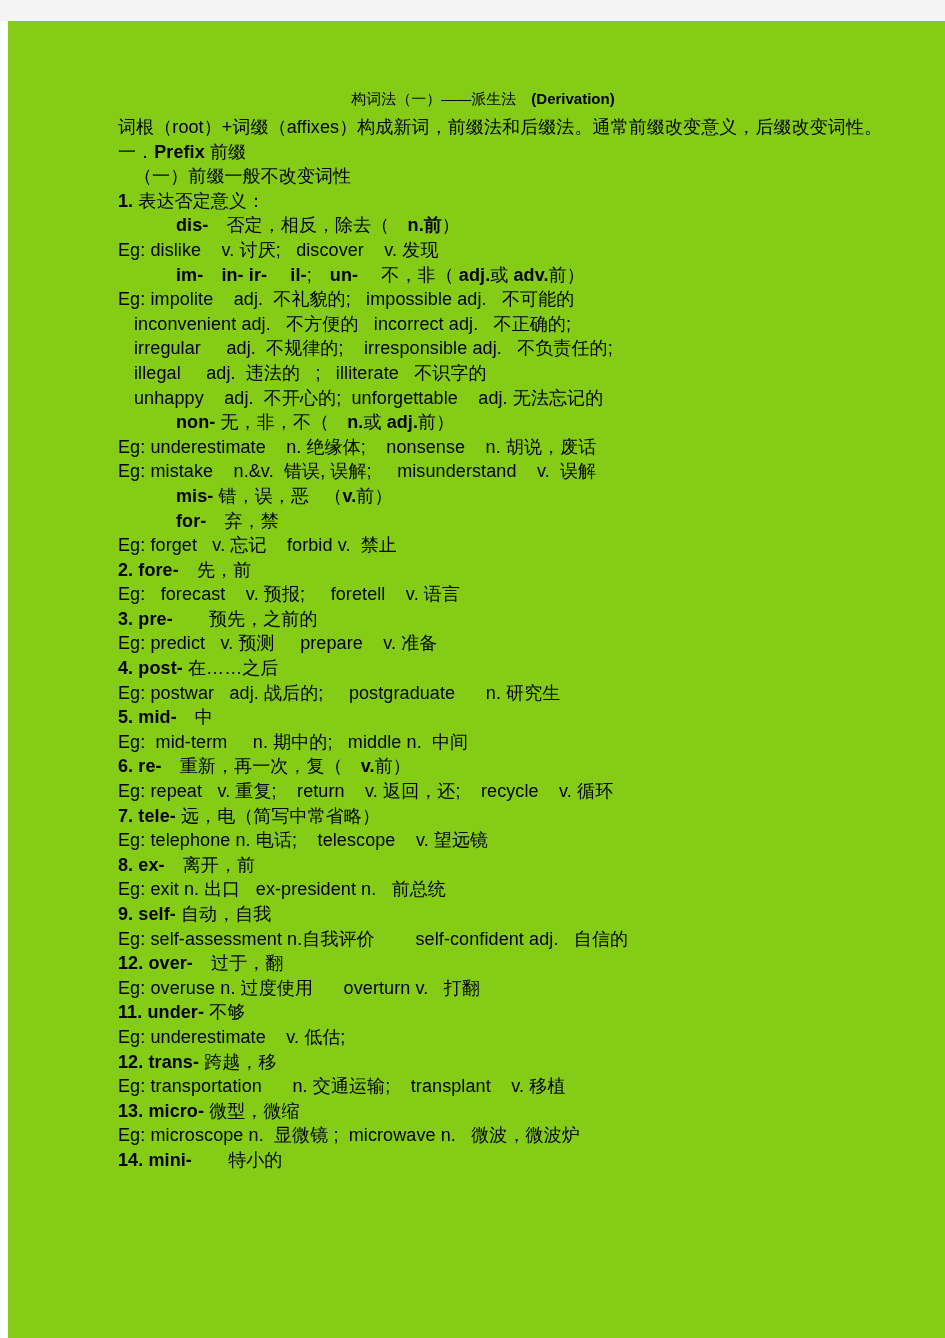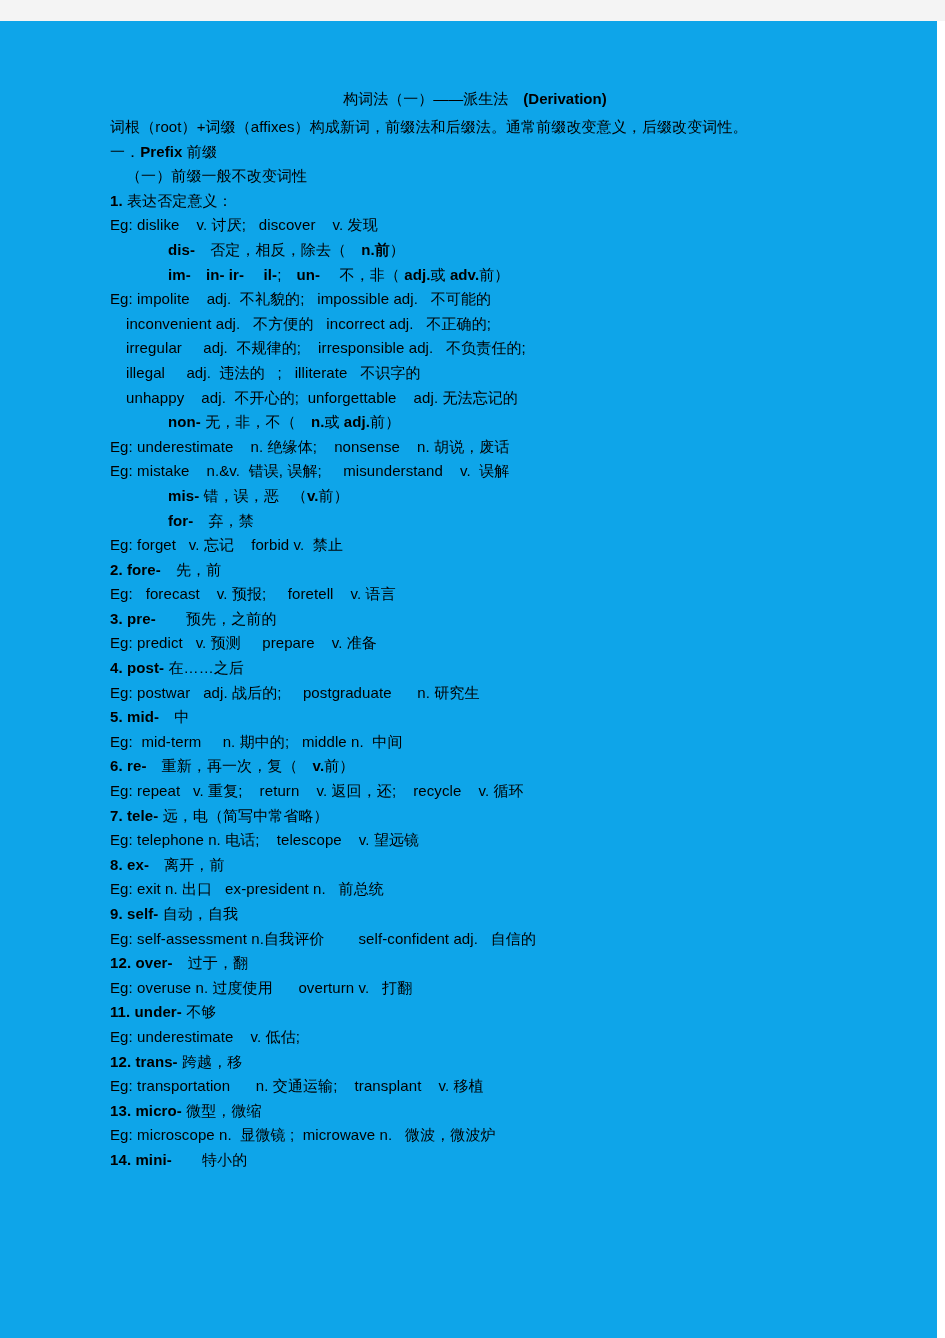--- a/index.html
+++ b/index.html
@@ -20,33 +20,33 @@
     position: absolute;
     top: 0;
     left: 0;
     width: 945px;
     height: 21px;
     background: #f4f4f4;
   }
   .page {
     position: absolute;
     top: 21px;
-    left: 0;
+    left: 8px;
     width: 937px;
     min-height: 1317px;
-    background: #0ea5e9;
+    background: #84cc16;
   }
   .content {
     position: absolute;
     top: 64px;
     left: 110px;
     width: 760px;
   }
   .line {
-    font-size: 15px;
+    font-size: 18px;
     line-height: 24.6px;
     white-space: pre;
     letter-spacing: 0.1px;
   }
   .doc-title {
     text-align: center;
     font-size: 15px;
     line-height: 28px;
     white-space: pre;
     margin-bottom: 2px;
@@ -71,22 +71,22 @@
     <div class="doc-title"><span>构词法（一）——派生法</span>　<span class="en">(Derivation)</span></div>
 
     <div class="line">词根（root）+词缀（affixes）构成新词，前缀法和后缀法。通常前缀改变意义，后缀改变词性。</div>
 
     <div class="line"><span>一．</span><b>Prefix</b> <span>前缀</span></div>
 
     <div class="line ind2">（一）前缀一般不改变词性</div>
 
     <div class="line"><b>1.</b> <span>表达否定意义：</span></div>
 
+    <div class="line ind3"><b>dis-</b>　<span>否定，相反，除去（</span>　<b>n.前</b><span>）</span></div>
     <div class="line"><span>Eg:</span> <span>dislike    v. 讨厌;   discover    v. 发现</span></div>
-    <div class="line ind3"><b>dis-</b>　<span>否定，相反，除去（</span>　<b>n.前</b><span>）</span></div>
 
     <div class="line ind3"><b>im-</b>　<b>in-</b> <b>ir-</b>　 <b>il-</b>;　<b>un-</b>　 <span>不，非（</span> <b>adj.</b><span>或</span> <b>adv.</b><span>前）</span></div>
     <div class="line"><span>Eg:</span> <span>impolite    adj.  不礼貌的;   impossible adj.   不可能的</span></div>
     <div class="line ind2">inconvenient adj.   不方便的   incorrect adj.   不正确的;</div>
     <div class="line ind2">irregular     adj.  不规律的;    irresponsible adj.   不负责任的;</div>
     <div class="line ind2">illegal     adj.  违法的   ;   illiterate   不识字的</div>
     <div class="line ind2">unhappy    adj.  不开心的;  unforgettable    adj. 无法忘记的</div>
 
     <div class="line ind3"><b>non-</b> <span>无，非，不（</span>　<b>n.</b><span>或</span> <b>adj.</b><span>前）</span></div>
     <div class="line"><span>Eg:</span> <span>underestimate    n. 绝缘体;    nonsense    n. 胡说，废话</span></div>

